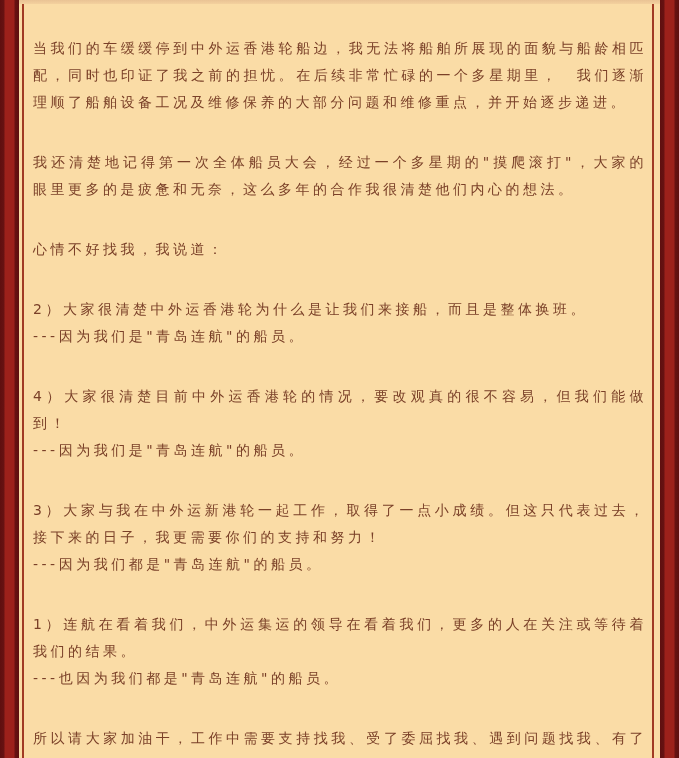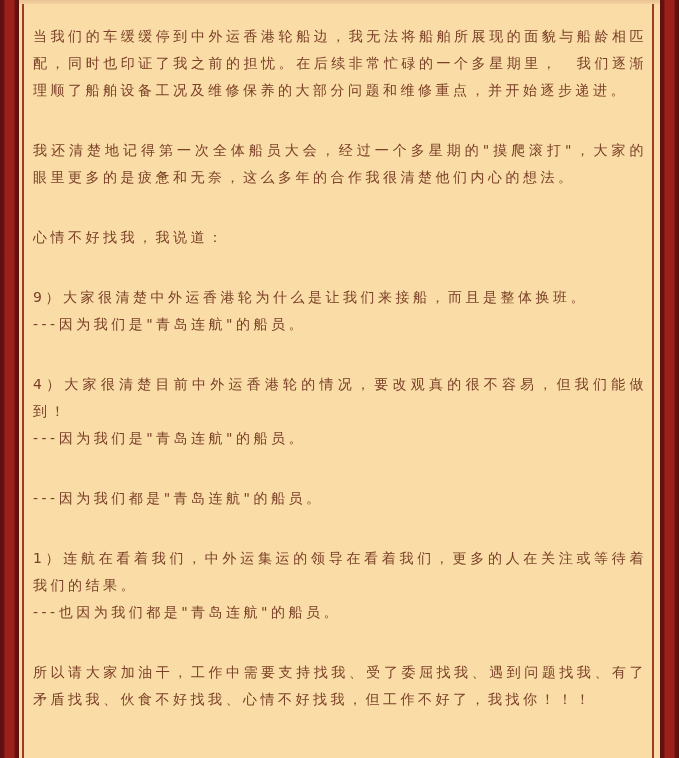--- a/index.html
+++ b/index.html
@@ -65,21 +65,21 @@
     right: 32px;
     top: 0;
     padding-top: 23px;
     color: #7a4028;
     font-size: 14px;
     line-height: 27px;
     letter-spacing: 3.5px;
     text-align: justify;
   }
   .block {
-    margin: 0 0 33px 0;
+    margin: 12px 0 33px 0;
   }
   .seg {
     margin: 0;
   }
 </style>
 </head>
 <body>
 
 <div class="page">
   <div class="band band-left"></div>
@@ -96,30 +96,31 @@
 
     <div class="block">
       <p class="seg">我还清楚地记得第一次全体船员大会，经过一个多星期的"摸爬滚打"，大家的眼里更多的是疲惫和无奈，这么多年的合作我很清楚他们内心的想法。</p>
     </div>
 
     <div class="block">
       <p class="seg">心情不好找我，我说道：</p>
     </div>
 
     <div class="block">
-      <p class="seg">9）大家很清楚中外运香港轮为什么是让我们来接船，而且是整体换班。</p>
+      <p class="seg">2）大家很清楚中外运香港轮为什么是让我们来接船，而且是整体换班。</p>
       <p class="seg">---因为我们是"青岛连航"的船员。</p>
     </div>
 
     <div class="block">
       <p class="seg">4）大家很清楚目前中外运香港轮的情况，要改观真的很不容易，但我们能做到！</p>
       <p class="seg">---因为我们是"青岛连航"的船员。</p>
     </div>
 
     <div class="block">
+      <p class="seg">3）大家与我在中外运新港轮一起工作，取得了一点小成绩。但这只代表过去，接下来的日子，我更需要你们的支持和努力！</p>
       <p class="seg">---因为我们都是"青岛连航"的船员。</p>
     </div>
 
     <div class="block">
       <p class="seg">1）连航在看着我们，中外运集运的领导在看着我们，更多的人在关注或等待着我们的结果。</p>
       <p class="seg">---也因为我们都是"青岛连航"的船员。</p>
     </div>
 
     <div class="block">
       <p class="seg">所以请大家加油干，工作中需要支持找我、受了委屈找我、遇到问题找我、有了矛盾找我、伙食不好找我、心情不好找我，但工作不好了，我找你！！！</p>

